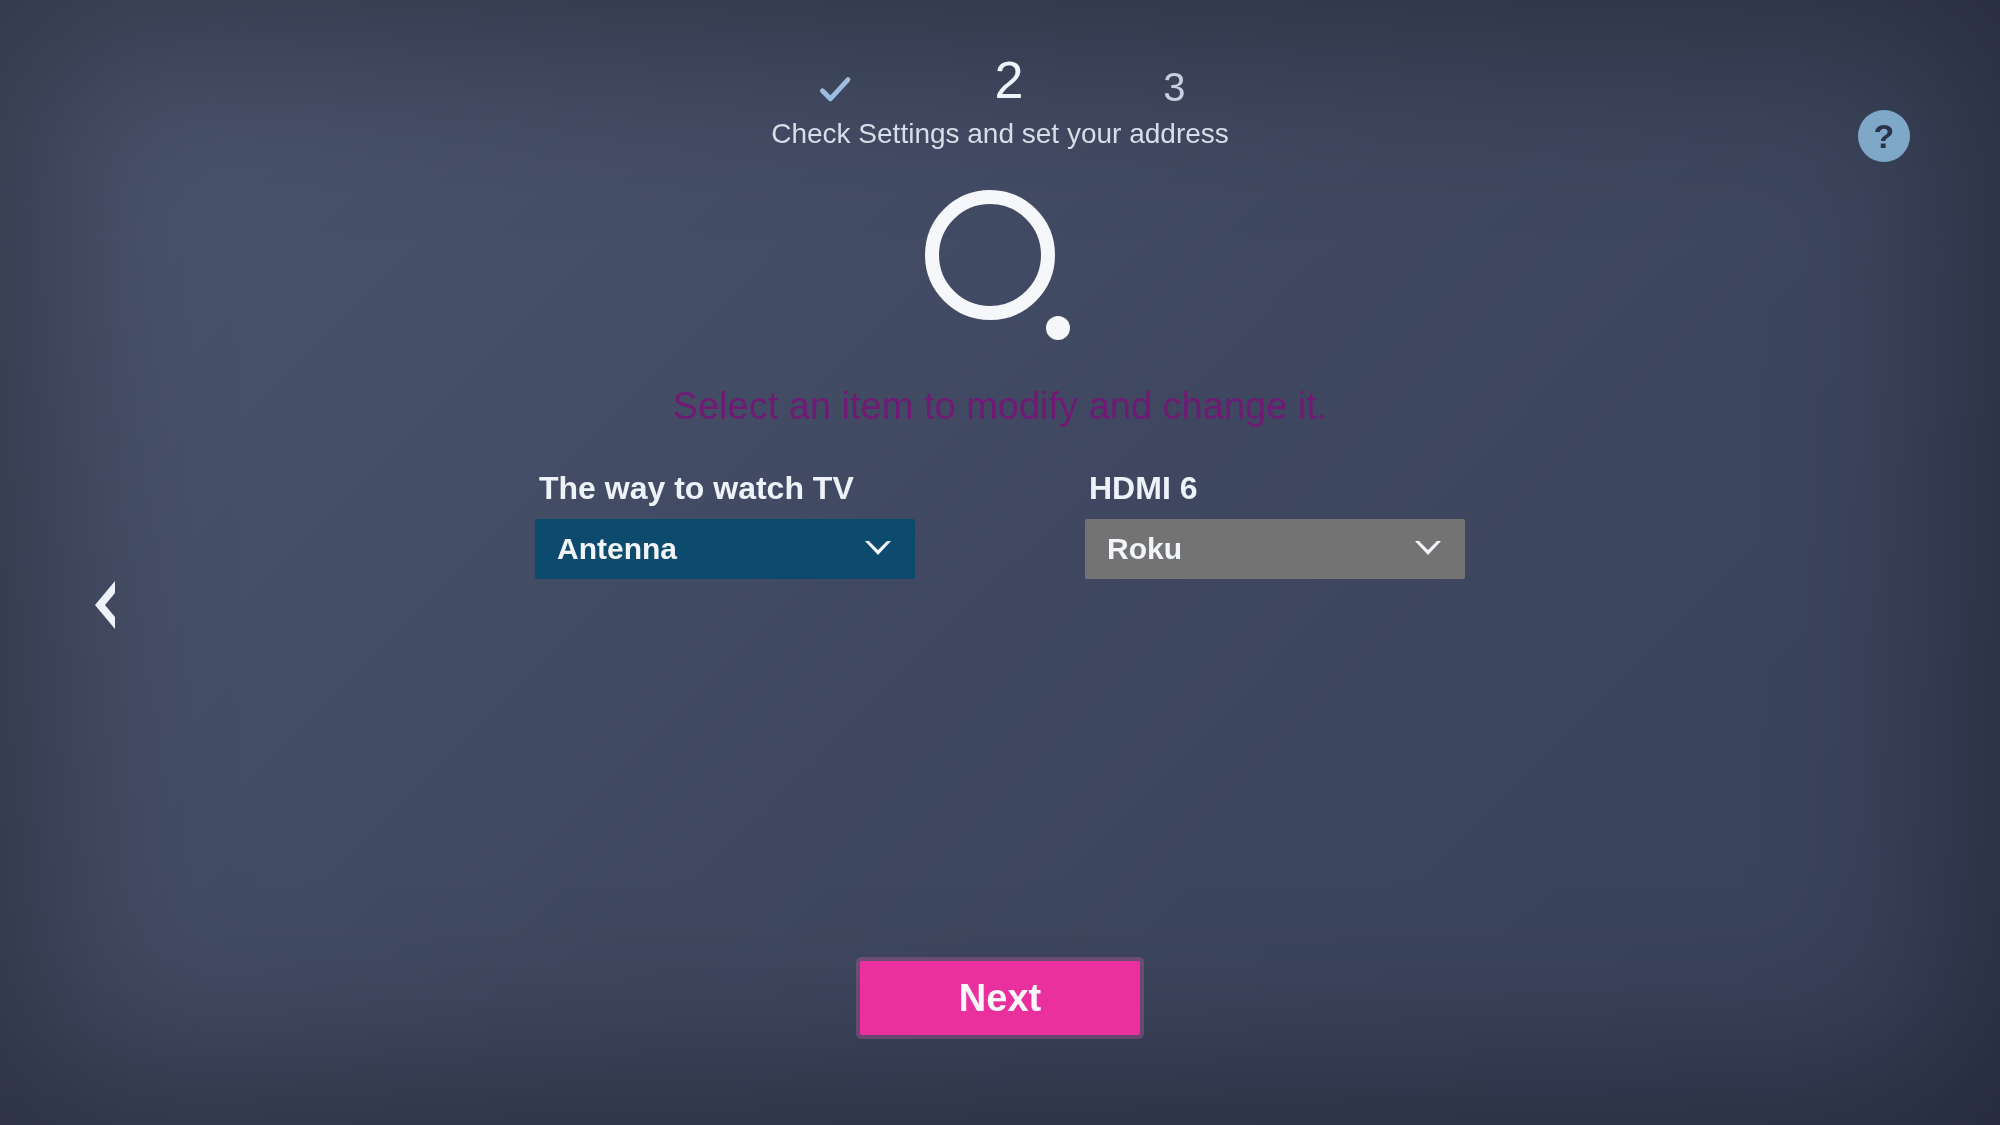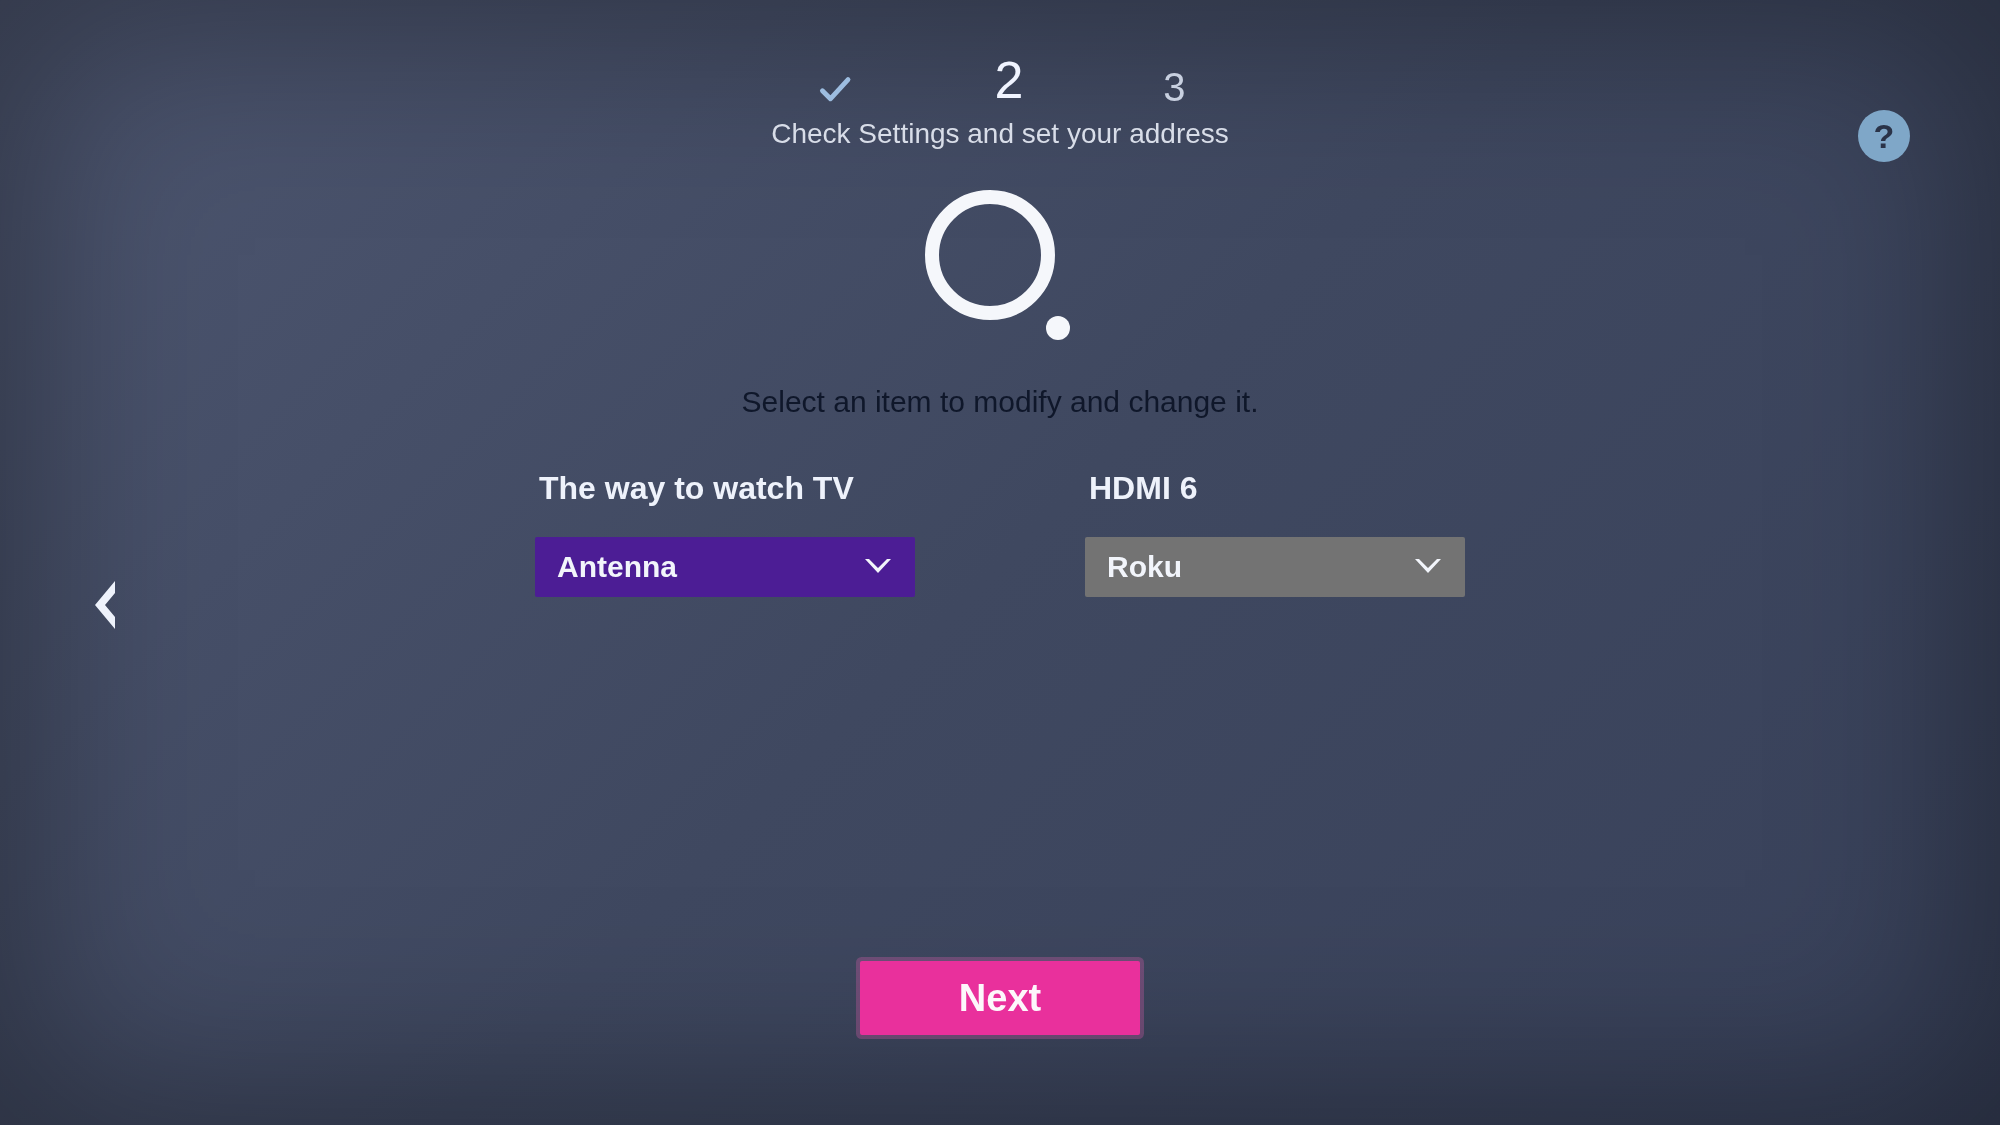--- a/index.html
+++ b/index.html
@@ -113,38 +113,38 @@
     height: 24px;
     background: #f5f7fb;
     border-radius: 50%;
   }
 
   .instruction {
     position: absolute;
     top: 385px;
     left: 50%;
     transform: translateX(-50%);
-    font-size: 30px;
-    color: #0f172a;
+    font-size: 38px;
+    color: #701a75;
     white-space: nowrap;
   }
 
   
   .settings-row {
     position: absolute;
     top: 470px;
     left: 50%;
     transform: translateX(-50%);
     display: flex;
     gap: 170px;
   }
   .setting {
     display: flex;
     flex-direction: column;
-    gap: 30px;
+    gap: 12px;
   }
   .setting-label {
     font-size: 32px;
     font-weight: 600;
     color: #eef2fb;
     padding-left: 4px;
   }
   .dropdown {
     width: 380px;
     height: 60px;
@@ -153,21 +153,21 @@
     align-items: center;
     justify-content: space-between;
     padding: 0 22px;
     box-sizing: border-box;
     font-size: 30px;
     font-weight: 600;
     color: #f2f5fb;
     border-radius: 2px;
   }
   .dropdown.selected {
-    background: #4c1d95;
+    background: #0c4a6e;
   }
   .dropdown svg {
     width: 30px;
     height: 20px;
     fill: #f2f5fb;
   }
 
   
   .next {
     position: absolute;

